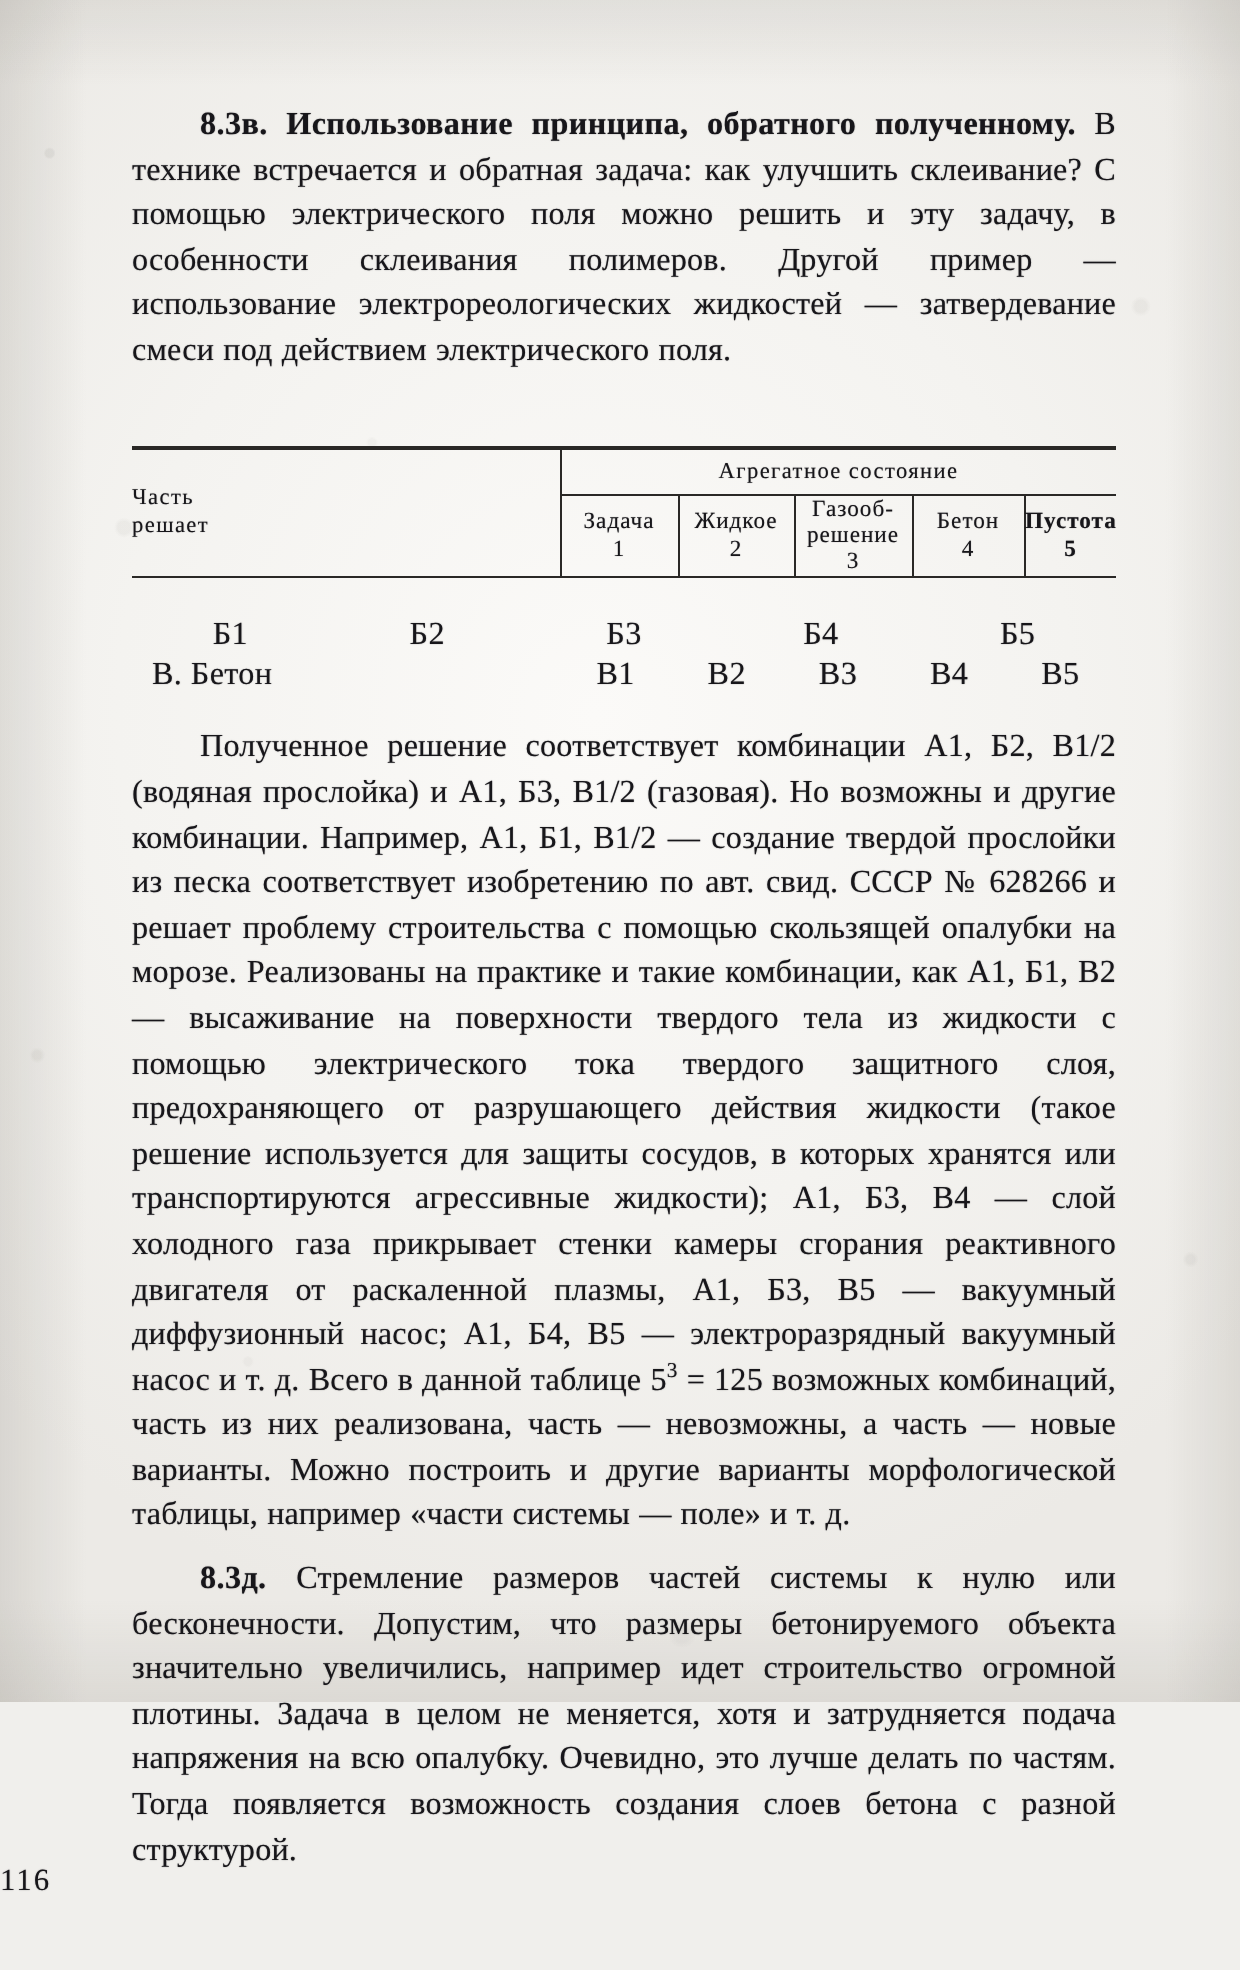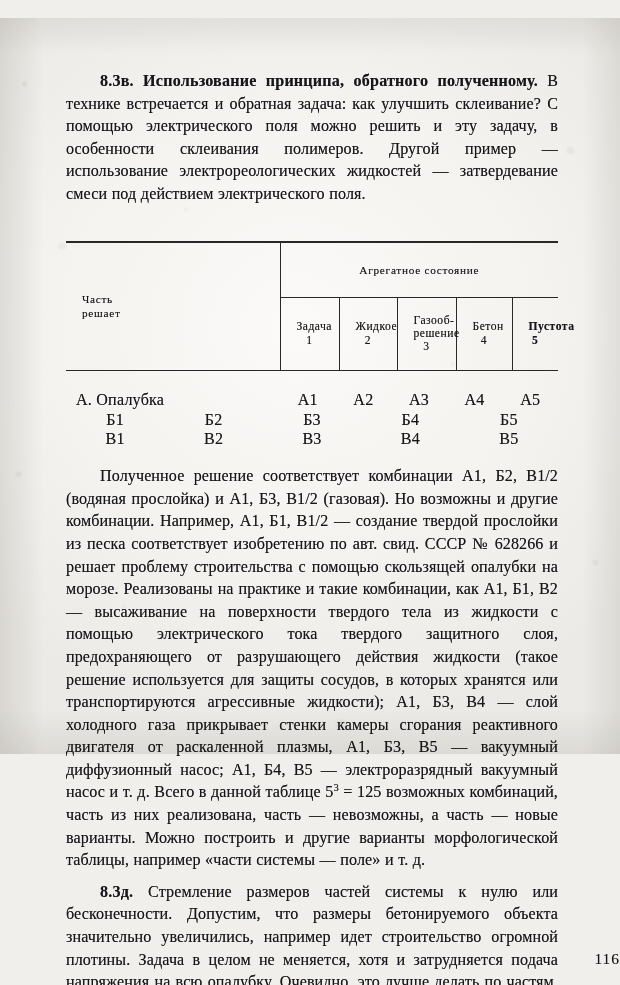--- a/index.html
+++ b/index.html
@@ -12,26 +12,25 @@
     overflow: hidden;
     background: #f0efec;
     font-family: "Liberation Serif", "DejaVu Serif", serif;
     color: #17161a;
   }
 
   
   .page {
     position: relative;
     width: 620px;
-    height: 736px;
+    height: 851px;
     background:
       radial-gradient(ellipse 70% 55% at 48% 42%, #fbfaf8 0%, #f4f3f0 55%, #eceae6 100%),
       linear-gradient(102deg, #eeece8 0%, #f7f6f3 22%, #f6f5f2 70%, #e9e7e3 100%);
     box-sizing: border-box;
-    margin-top: 18px;
   }
   
   .grain {
     position: absolute;
     inset: 0;
     pointer-events: none;
     background-image:
       radial-gradient(circle at 4% 9%, rgba(120,118,112,.10) 0 2px, transparent 3px),
       radial-gradient(circle at 10% 31%, rgba(120,118,112,.08) 0 3px, transparent 5px),
       radial-gradient(circle at 3% 62%, rgba(120,118,112,.09) 0 2px, transparent 4px),
@@ -96,21 +95,21 @@
     table-layout: fixed;
     font-size: 16.1px;
   }
   table.morph .hdr-rule-top td {
     border-top: 2.1px solid #2a2826;
     padding: 0;
     height: 0;
     line-height: 0;
   }
   table.morph th, table.morph td {
-    padding: 16px;
+    padding: 0;
     vertical-align: middle;
   }
   .th-part {
     font-weight: normal;
     font-size: 11.3px;
     line-height: 14px;
     letter-spacing: .7px;
     text-align: left;
     border-bottom: 1.1px solid #2a2826;
     border-right: 1.1px solid #2a2826;
@@ -166,21 +165,21 @@
     letter-spacing: .2px;
   }
 
   sup { font-size: .66em; vertical-align: super; line-height: 0; }
 
   .pageno {
     position: absolute;
     left: 0;
     right: 0;
     top: 932px;
-    text-align: right;
+    text-align: left;
     font-size: 15.4px;
     letter-spacing: 1px;
     text-shadow: 0 0 .6px rgba(20,18,22,.5);
   }
 </style>
 </head>
 <body>
 
 <div class="page">
   <div class="grain"></div>
@@ -235,35 +234,28 @@
           <th class="th-col last">
             <span>Пустота</span>
             <span class="num">5</span>
           </th>
         </tr>
       </tbody>
         </table>
 
       <div class="body-grid">
         <div class="row">
-          <div class="rowlabel">А. Опалубка</div>
-          <div class="cell">А1</div>
-          <div class="cell">А2</div>
-          <div class="cell">А3</div>
-          <div class="cell">А4</div>
-          <div class="cell">А5</div>
-        </div>
-        <div class="row">
           <div class="cell">Б1</div>
           <div class="cell">Б2</div>
           <div class="cell">Б3</div>
           <div class="cell">Б4</div>
           <div class="cell">Б5</div>
         </div>
         <div class="row">
+          <div class="rowlabel">В. Бетон</div>
           <div class="cell">В1</div>
           <div class="cell">В2</div>
           <div class="cell">В3</div>
           <div class="cell">В4</div>
           <div class="cell">В5</div>
         </div>
       </div>
     </div>
 
     <div class="gap-med"></div>

